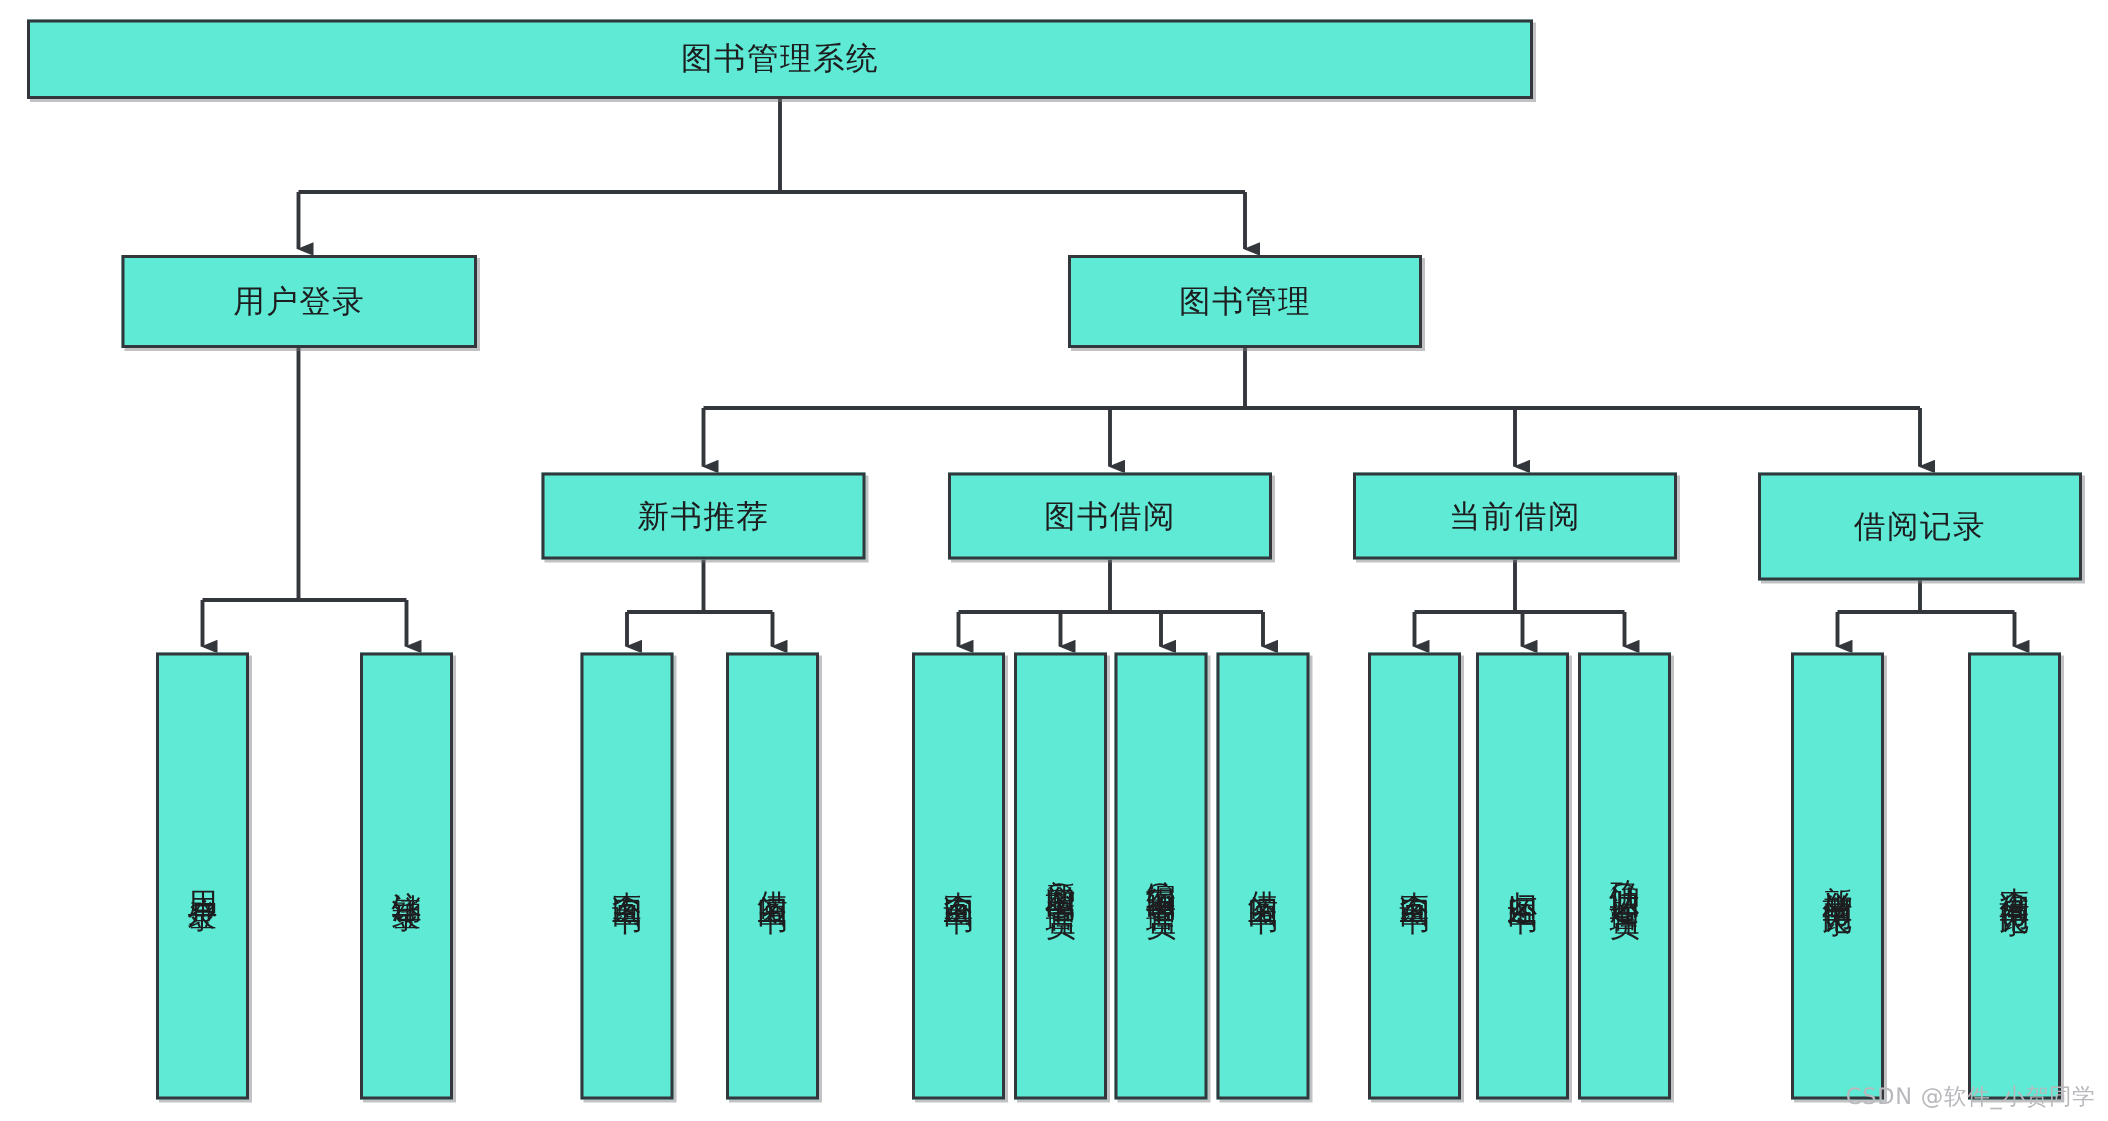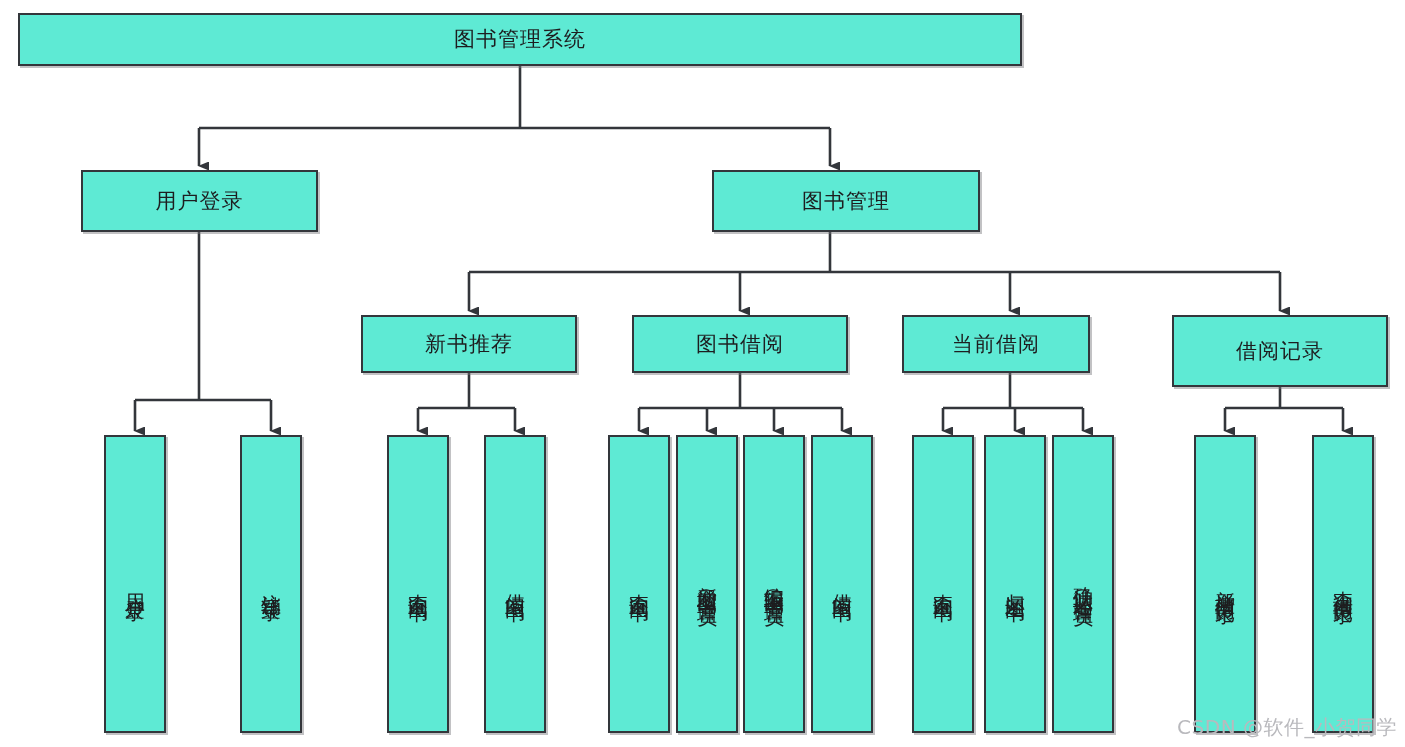--- a/index.html
+++ b/index.html
@@ -51,21 +51,21 @@
     text-orientation: upright;
     letter-spacing: 3px;
     font-size: 20px;
     max-height: 100%;
     white-space: normal;
   }
   .watermark {
     position: absolute;
     right: 8px;
     bottom: 6px;
-    font-size: 20px;
+    font-size: 15px;
     color: #b9b9bd;
     letter-spacing: 0.5px;
     white-space: nowrap;
     user-select: none;
   }
 </style>
 </head>
 <body>
 
 <div id="diagram-root">
@@ -120,31 +120,31 @@
     </g>
   </svg>
 
   <div class="node-box" style="left:18px; top:13px; width:1004px; height:53px;">
     <span class="node-label">图书管理系统</span>
   </div>
 
   <div class="node-box" style="left:81px; top:170px; width:237px; height:62px;">
     <span class="node-label">用户登录</span>
   </div>
-  <div class="node-box" style="left:712px; top:170px; width:268px; height:62px;">
+  <div class="node-box" style="left:712px; top:170px; width:236px; height:62px;">
     <span class="node-label">图书管理</span>
   </div>
 
   <div class="node-box" style="left:361px; top:315px; width:216px; height:58px;">
     <span class="node-label">新书推荐</span>
   </div>
   <div class="node-box" style="left:632px; top:315px; width:216px; height:58px;">
     <span class="node-label">图书借阅</span>
   </div>
-  <div class="node-box" style="left:902px; top:315px; width:188px; height:58px;">
+  <div class="node-box" style="left:902px; top:315px; width:216px; height:58px;">
     <span class="node-label">当前借阅</span>
   </div>
   <div class="node-box" style="left:1172px; top:315px; width:216px; height:72px;">
     <span class="node-label">借阅记录</span>
   </div>
 
   <div class="node-box vertical" style="left:104px; top:435px; width:62px; height:298px;">
     <span class="node-label">用户登录</span>
   </div>
   <div class="node-box vertical" style="left:240px; top:435px; width:62px; height:298px;">

